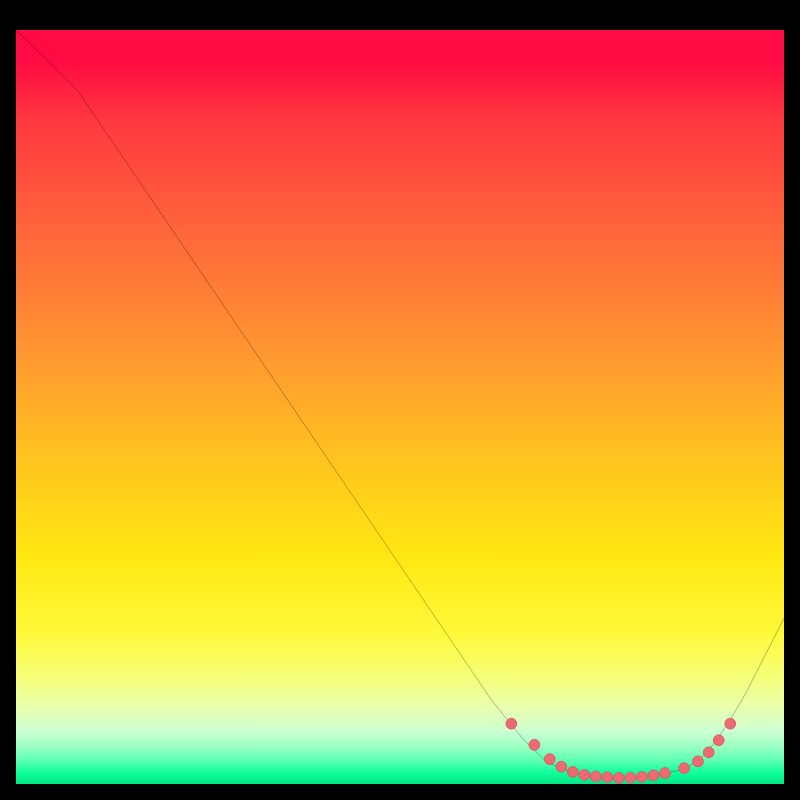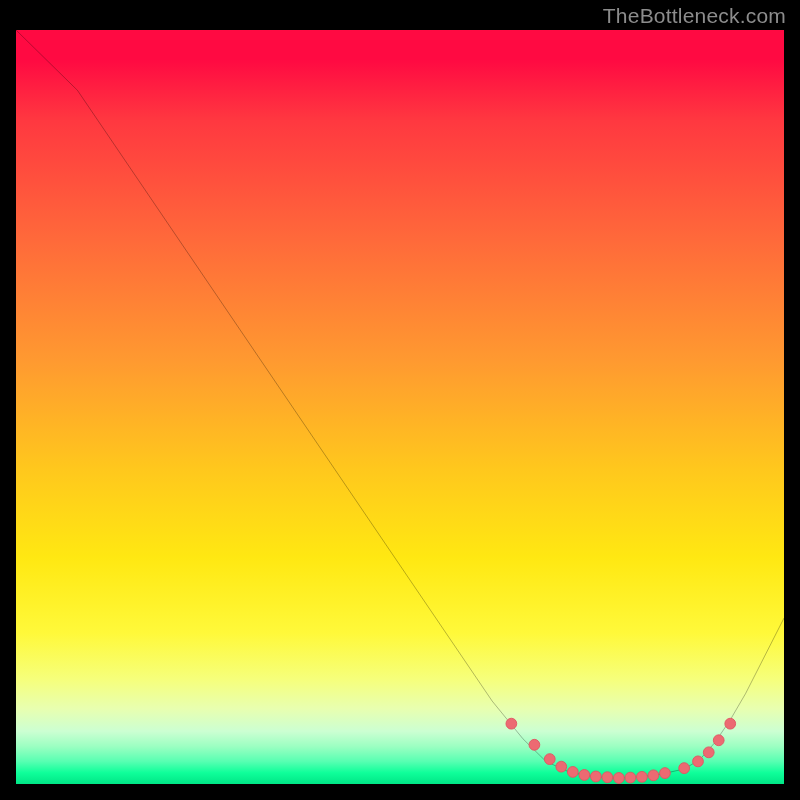--- a/index.html
+++ b/index.html
@@ -90,14 +90,13 @@
           <ellipse cx="84.50" cy="98.55" rx="0.7" ry="0.72" fill="#ec6a72" stroke="#e05562" stroke-width="0.12"></ellipse>
           <ellipse cx="87.00" cy="97.90" rx="0.7" ry="0.72" fill="#ec6a72" stroke="#e05562" stroke-width="0.12"></ellipse>
           <ellipse cx="88.80" cy="97.00" rx="0.7" ry="0.72" fill="#ec6a72" stroke="#e05562" stroke-width="0.12"></ellipse>
           <ellipse cx="90.20" cy="95.80" rx="0.7" ry="0.72" fill="#ec6a72" stroke="#e05562" stroke-width="0.12"></ellipse>
           <ellipse cx="91.50" cy="94.20" rx="0.7" ry="0.72" fill="#ec6a72" stroke="#e05562" stroke-width="0.12"></ellipse>
           <ellipse cx="93.00" cy="92.00" rx="0.7" ry="0.72" fill="#ec6a72" stroke="#e05562" stroke-width="0.12"></ellipse>
         </g>
     </svg>
   </div>
 
-  <div class="watermark">TheBottleneck.com</div>
 </div>
 
 </body></html>

